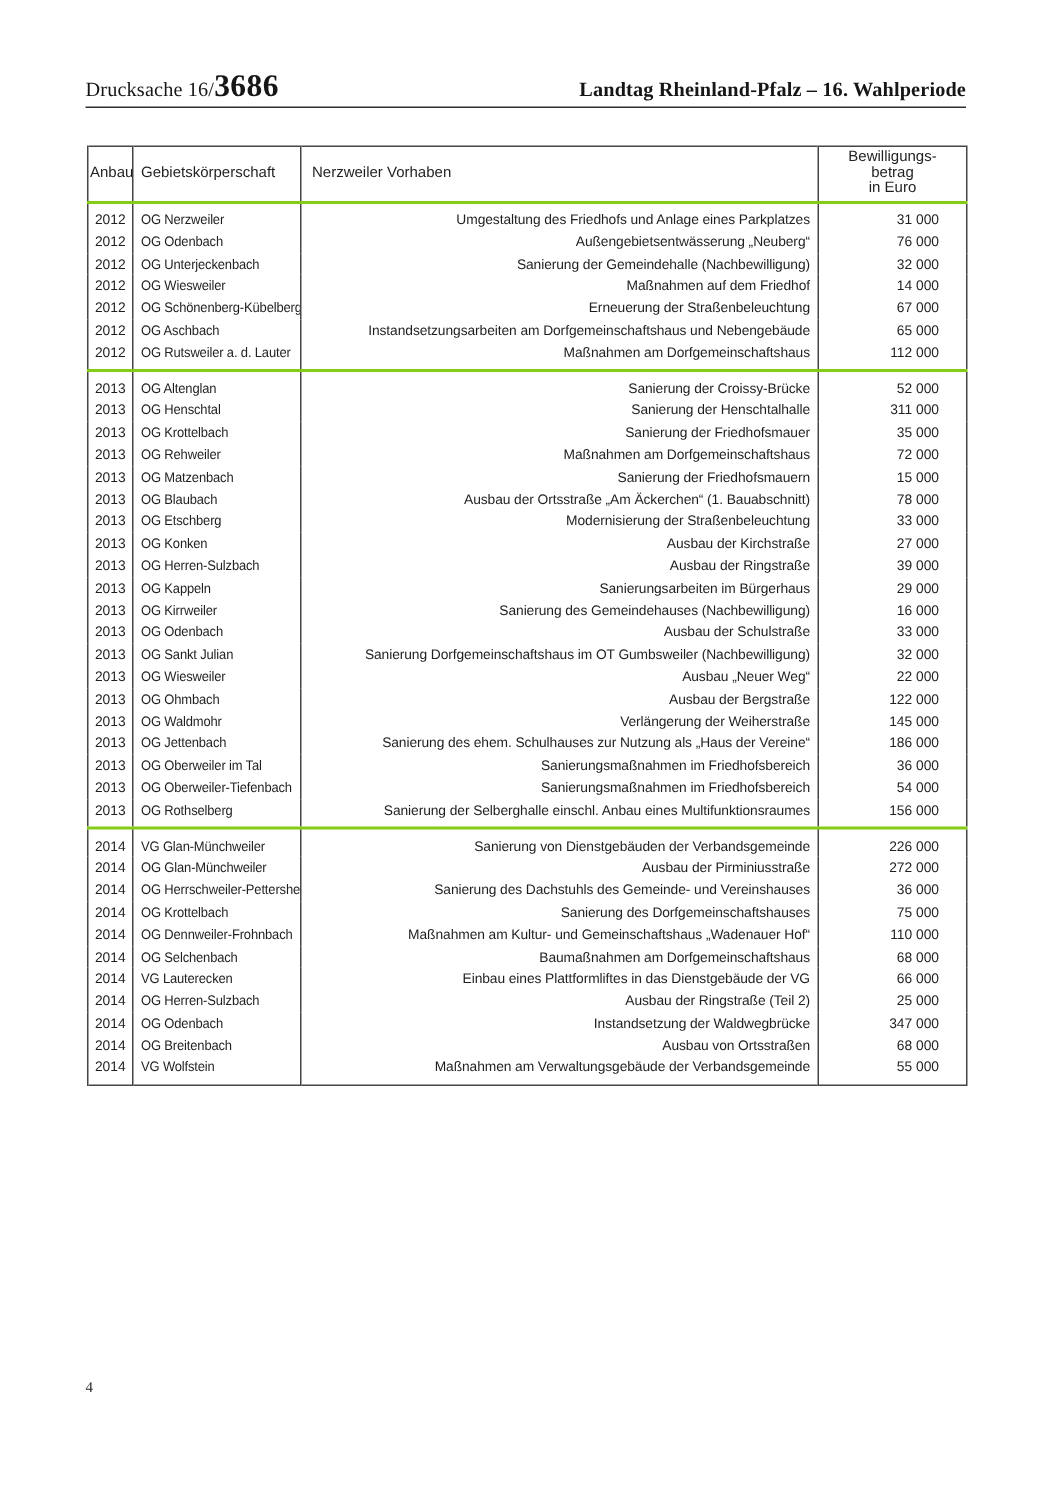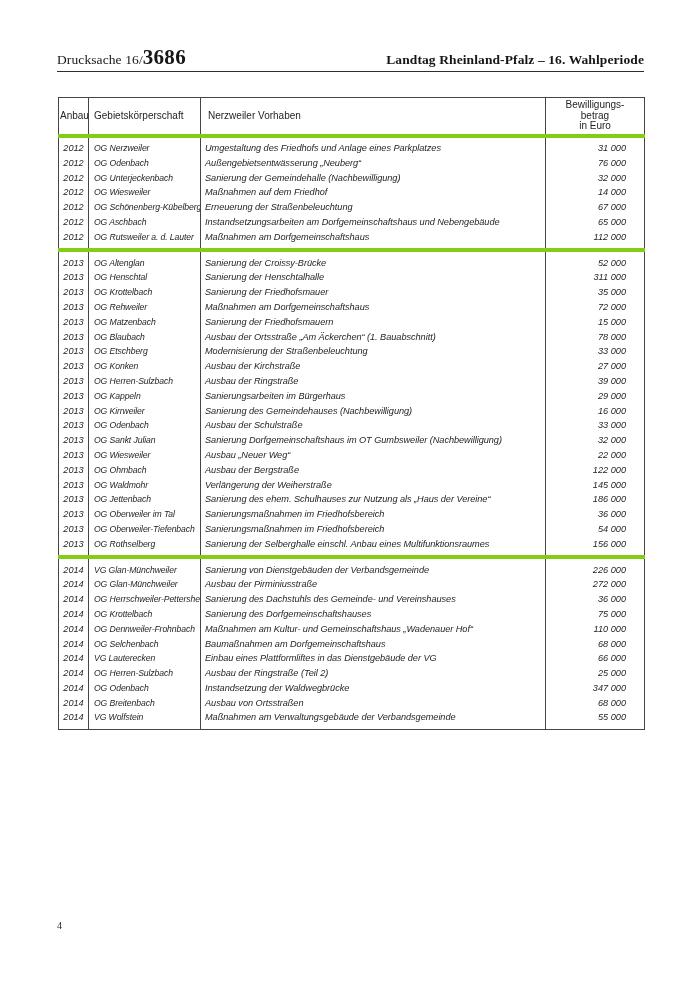--- a/index.html
+++ b/index.html
@@ -67,37 +67,37 @@
     font-size: 10px;
     line-height: 10.5px;
   }
   .grants-table thead th.col-jahr { text-align: center; padding: 2px 1px; }
   .grants-table thead th.col-vorhaben { padding-left: 7px; }
   .grants-table thead th.col-betrag {
     text-align: center;
     white-space: pre-line;
     padding: 2px 2px;
   }
-  .grants-table tbody { border-top: 4px solid #84cc16; font-style: italic; }
+  .grants-table tbody { border-top: 2px solid #84cc16; }
   .grants-table td {
     padding: 0 5px;
     line-height: 14.8px;
     vertical-align: middle;
   }
   .grants-table tbody tr:first-child td { padding-top: 3.5px; }
   .grants-table tbody tr:last-child td { padding-bottom: 3.5px; }
   td.cell-jahr { text-align: center; padding: 0 1px; }
   td.cell-gebiet { padding-left: 5px; }
   td.cell-gebiet .condense {
     display: inline-block;
     transform: scaleX(0.94);
     transform-origin: 0 50%;
     letter-spacing: -0.1px;
   }
-  td.cell-vorhaben { padding-left: 4px; letter-spacing: -0.05px; }
+  td.cell-vorhaben { padding-left: 4px; letter-spacing: -0.05px; text-align: right; }
   td.cell-betrag { text-align: right; padding-right: 18px; }
 
   
   .page-number {
     position: absolute;
     left: 57px;
     top: 920px;
     font-family: "Liberation Serif", serif;
     font-size: 10px;
     color: #2a2a2a;

